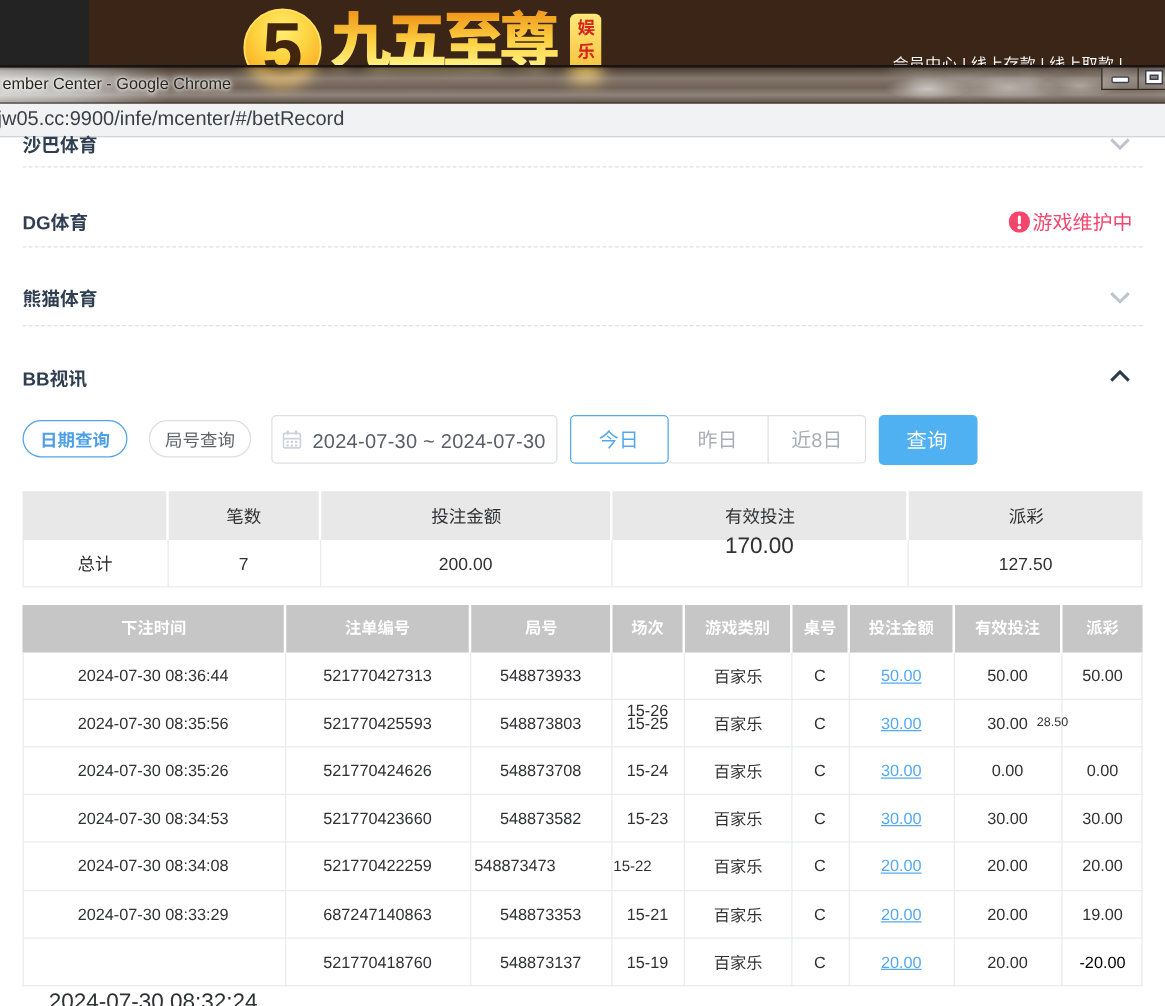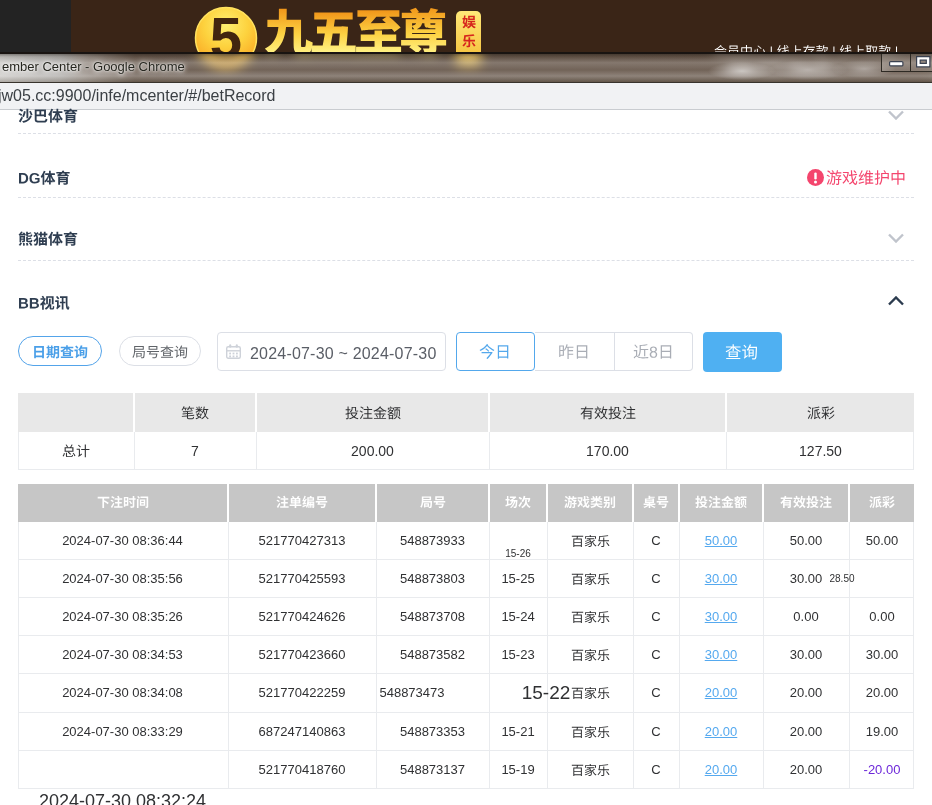--- a/index.html
+++ b/index.html
@@ -389,21 +389,21 @@
 <div class="abs" style="left:726px;top:432px;width:1px;height:37px;background:#e9ebee"></div>
 <div class="abs" style="left:913px;top:432px;width:1px;height:37px;background:#e9ebee"></div>
 <svg class="run " style="left:61.50px;top:438.60px" width="30.0" height="23.8">
     <g fill="#303133" transform="translate(0,17.15)">
       <use href="#g54" transform="translate(0.00,0) scale(0.01400,-0.01400)"></use>
       <use href="#g55" transform="translate(14.00,0) scale(0.01400,-0.01400)"></use>
     </g>
   </svg>
 <span class="t " style="left:165.0px;top:442.0px;width:60px;font-size:14px">7</span>
 <span class="t " style="left:327.5px;top:442.0px;width:90px;font-size:14px">200.00</span>
-<span class="t " style="left:562.5px;top:442.0px;width:90px;font-size:14px">170.00</span>
+<span class="t " style="left:562.5px;top:427px;width:90px;font-size:18px">170.00</span>
 <span class="t " style="left:775.5px;top:442.0px;width:90px;font-size:14px">127.50</span>
 <div class="abs" style="left:18px;top:484px;width:209px;height:37.5px;background:#c6c6c6"></div>
 <div class="abs" style="left:229px;top:484px;width:146px;height:37.5px;background:#c6c6c6"></div>
 <div class="abs" style="left:377px;top:484px;width:111px;height:37.5px;background:#c6c6c6"></div>
 <div class="abs" style="left:490px;top:484px;width:56px;height:37.5px;background:#c6c6c6"></div>
 <div class="abs" style="left:548px;top:484px;width:84px;height:37.5px;background:#c6c6c6"></div>
 <div class="abs" style="left:634px;top:484px;width:44px;height:37.5px;background:#c6c6c6"></div>
 <div class="abs" style="left:680px;top:484px;width:82px;height:37.5px;background:#c6c6c6"></div>
 <div class="abs" style="left:764px;top:484px;width:84px;height:37.5px;background:#c6c6c6"></div>
 <div class="abs" style="left:850px;top:484px;width:64px;height:37.5px;background:#c6c6c6"></div>
@@ -485,21 +485,21 @@
 <div class="abs" style="left:489.0px;top:521.5px;width:1px;height:267.4px;background:#e9ebee"></div>
 <div class="abs" style="left:547.0px;top:521.5px;width:1px;height:267.4px;background:#e9ebee"></div>
 <div class="abs" style="left:633.0px;top:521.5px;width:1px;height:267.4px;background:#e9ebee"></div>
 <div class="abs" style="left:678.5px;top:521.5px;width:1px;height:267.4px;background:#e9ebee"></div>
 <div class="abs" style="left:763.0px;top:521.5px;width:1px;height:267.4px;background:#e9ebee"></div>
 <div class="abs" style="left:849.0px;top:521.5px;width:1px;height:267.4px;background:#e9ebee"></div>
 <div class="abs" style="left:913.0px;top:521.5px;width:1px;height:267.4px;background:#e9ebee"></div>
 <span class="t " style="left:32.5px;top:531.6px;width:180px;font-size:13px">2024-07-30 08:36:44</span>
 <span class="t " style="left:232.0px;top:531.6px;width:140px;font-size:13px">521770427313</span>
 <span class="t " style="left:382.5px;top:531.6px;width:100px;font-size:13px">548873933</span>
-<span class="t " style="left:490.0px;top:545px;width:56px;font-size:10px">15-26</span>
+<span class="t " style="left:490.0px;top:560px;width:56px;font-size:13px">15-26</span>
 <svg class="run " style="left:570.50px;top:529.55px" width="41.0" height="22.1">
     <g fill="#303133" transform="translate(0,15.92)">
       <use href="#g78" transform="translate(0.00,0) scale(0.01300,-0.01300)"></use>
       <use href="#g79" transform="translate(13.00,0) scale(0.01300,-0.01300)"></use>
       <use href="#g80" transform="translate(26.00,0) scale(0.01300,-0.01300)"></use>
     </g>
   </svg>
 <span class="t " style="left:636.0px;top:531.6px;width:40px;font-size:13px">C</span>
 <span class="t " style="left:681.0px;top:531.6px;width:80px;font-size:13px"><span class="lnk">50.00</span></span>
 <span class="t " style="left:766.0px;top:531.6px;width:80px;font-size:13px">50.00</span>
@@ -545,21 +545,21 @@
       <use href="#g80" transform="translate(26.00,0) scale(0.01300,-0.01300)"></use>
     </g>
   </svg>
 <span class="t " style="left:636.0px;top:646.2px;width:40px;font-size:13px">C</span>
 <span class="t " style="left:681.0px;top:646.2px;width:80px;font-size:13px"><span class="lnk">30.00</span></span>
 <span class="t " style="left:766.0px;top:646.2px;width:80px;font-size:13px">30.00</span>
 <span class="t " style="left:842.0px;top:646.2px;width:80px;font-size:13px">30.00</span>
 <span class="t " style="left:32.5px;top:684.4px;width:180px;font-size:13px">2024-07-30 08:34:08</span>
 <span class="t " style="left:232.0px;top:684.4px;width:140px;font-size:13px">521770422259</span>
 <span class="t " style="left:362px;top:684.4px;width:100px;font-size:13px">548873473</span>
-<span class="t " style="left:518px;top:684.4px;width:56px;font-size:19px">15-22</span>
+<span class="t " style="left:478px;top:684.4px;width:56px;font-size:12px">15-22</span>
 <svg class="run " style="left:570.50px;top:682.35px" width="41.0" height="22.1">
     <g fill="#303133" transform="translate(0,15.92)">
       <use href="#g78" transform="translate(0.00,0) scale(0.01300,-0.01300)"></use>
       <use href="#g79" transform="translate(13.00,0) scale(0.01300,-0.01300)"></use>
       <use href="#g80" transform="translate(26.00,0) scale(0.01300,-0.01300)"></use>
     </g>
   </svg>
 <span class="t " style="left:636.0px;top:684.4px;width:40px;font-size:13px">C</span>
 <span class="t " style="left:681.0px;top:684.4px;width:80px;font-size:13px"><span class="lnk">20.00</span></span>
 <span class="t " style="left:766.0px;top:684.4px;width:80px;font-size:13px">20.00</span>
@@ -586,12 +586,12 @@
 <svg class="run " style="left:570.50px;top:758.75px" width="41.0" height="22.1">
     <g fill="#303133" transform="translate(0,15.92)">
       <use href="#g78" transform="translate(0.00,0) scale(0.01300,-0.01300)"></use>
       <use href="#g79" transform="translate(13.00,0) scale(0.01300,-0.01300)"></use>
       <use href="#g80" transform="translate(26.00,0) scale(0.01300,-0.01300)"></use>
     </g>
   </svg>
 <span class="t " style="left:636.0px;top:760.8px;width:40px;font-size:13px">C</span>
 <span class="t " style="left:681.0px;top:760.8px;width:80px;font-size:13px"><span class="lnk">20.00</span></span>
 <span class="t " style="left:766.0px;top:760.8px;width:80px;font-size:13px">20.00</span>
-<span class="t " style="left:842.0px;top:760.8px;width:80px;font-size:13px"><span style="color:#6d28d9">-20.00</span></span>
+<span class="t " style="left:842.0px;top:760.8px;width:80px;font-size:13px"><span style="color:#000000">-20.00</span></span>
 </body></html>

